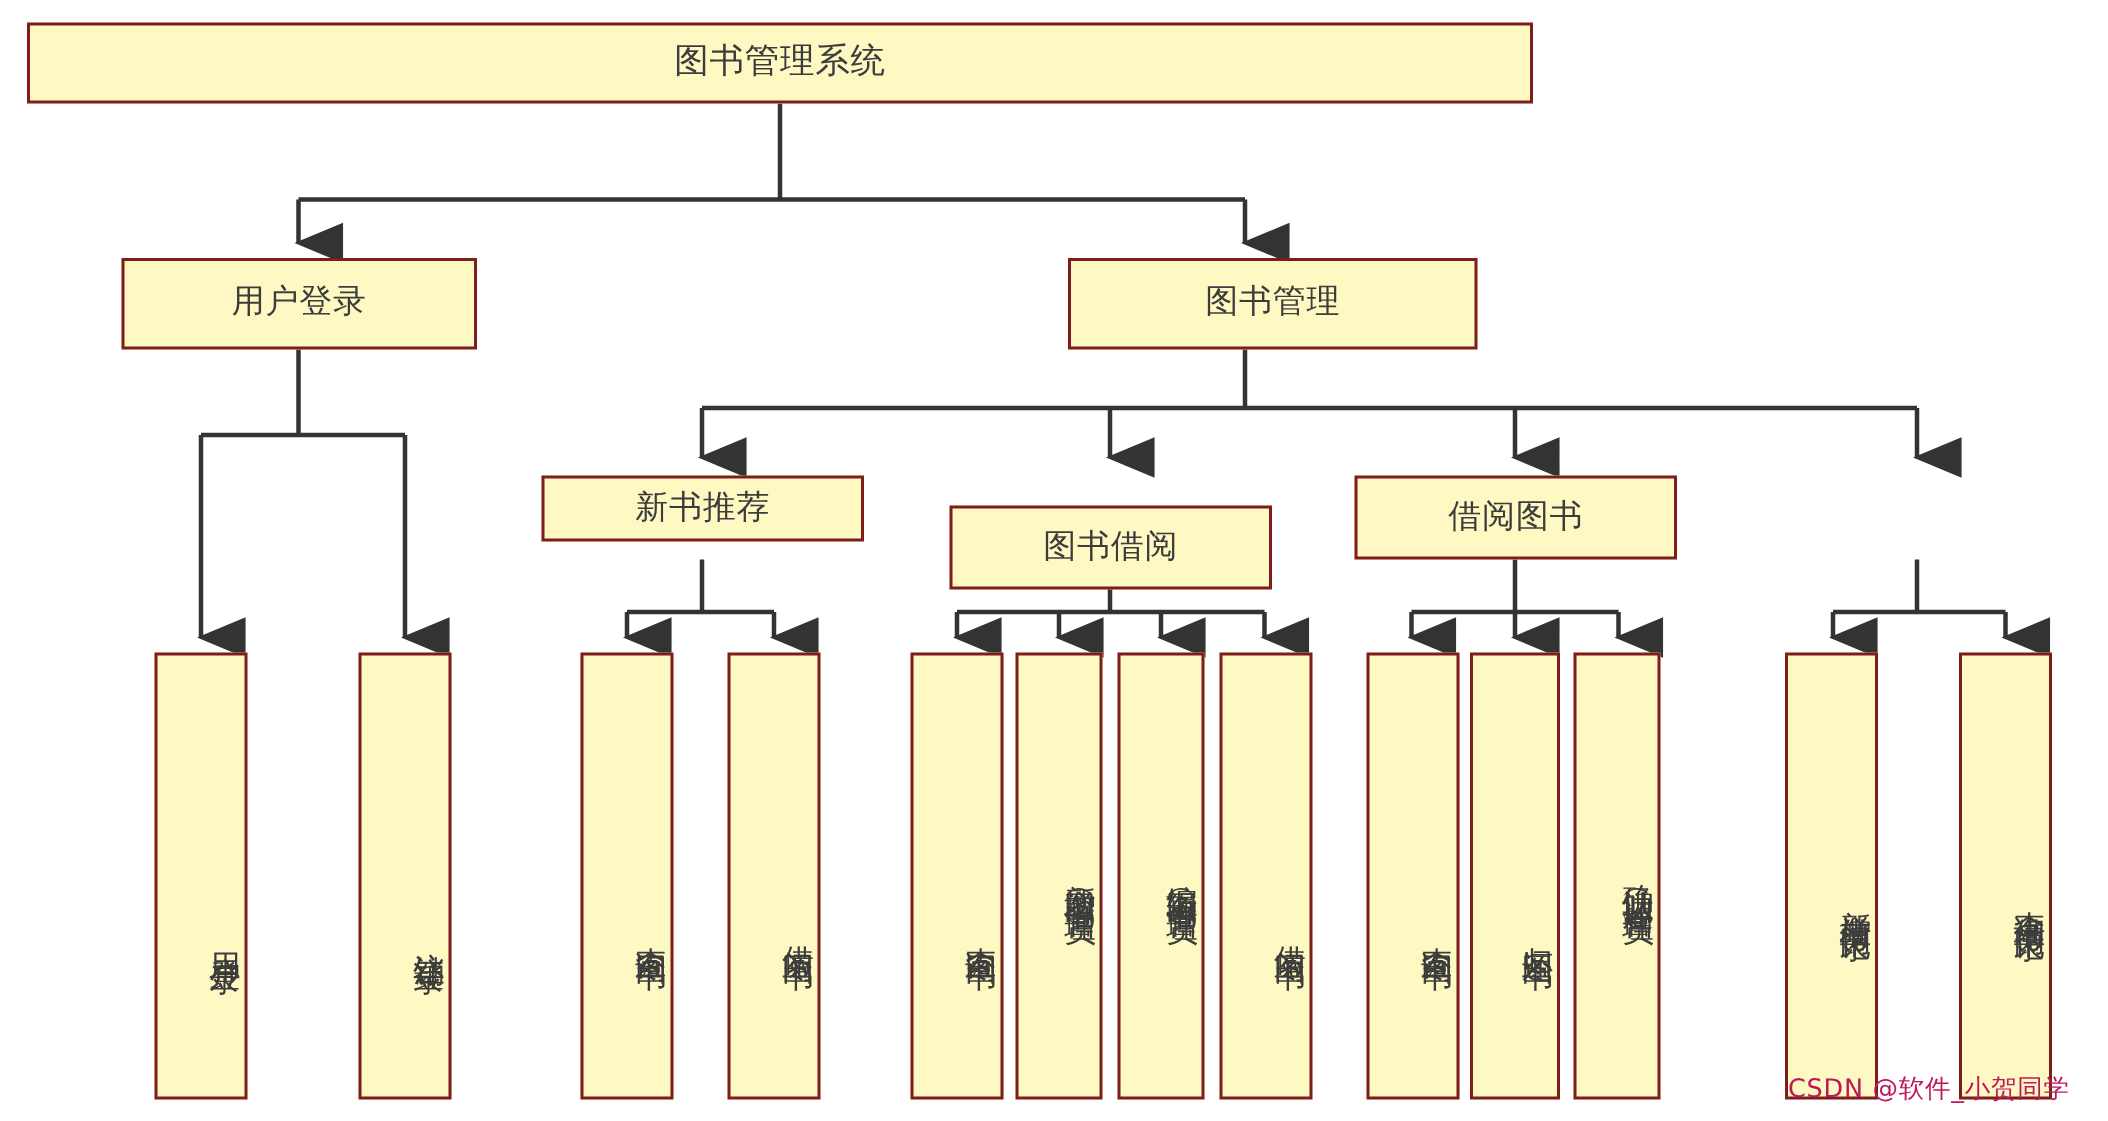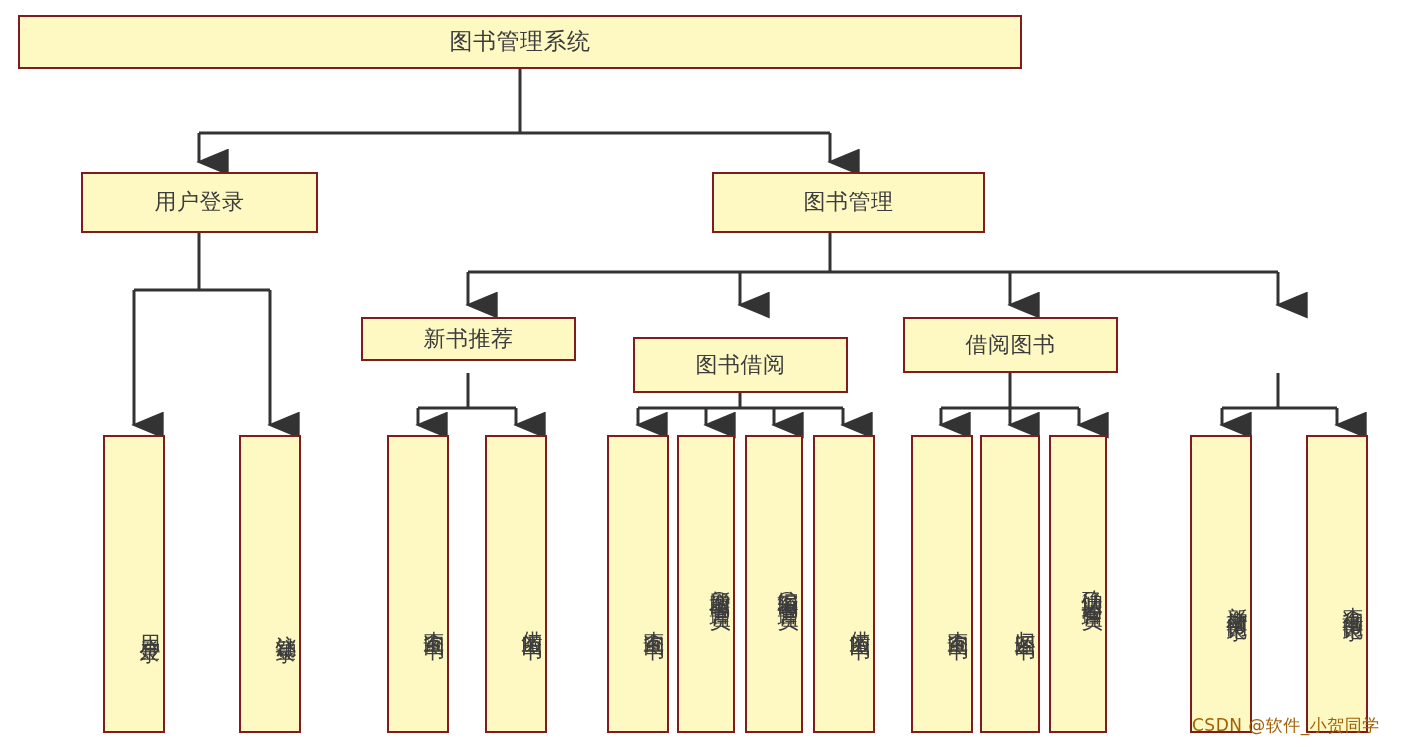--- a/index.html
+++ b/index.html
@@ -55,21 +55,21 @@
     padding-top: 6px;
   }
   .node.v.tall {
     align-items: flex-start;
   }
   .watermark {
     position: absolute;
     left: 1192px;
     top: 714px;
     font-size: 17px;
-    color: #a16207;
+    color: #be185d;
     white-space: nowrap;
     z-index: 3;
     letter-spacing: 0.5px;
   }
 </style>
 </head>
 <body>
 
 <div id="canvas">
 

